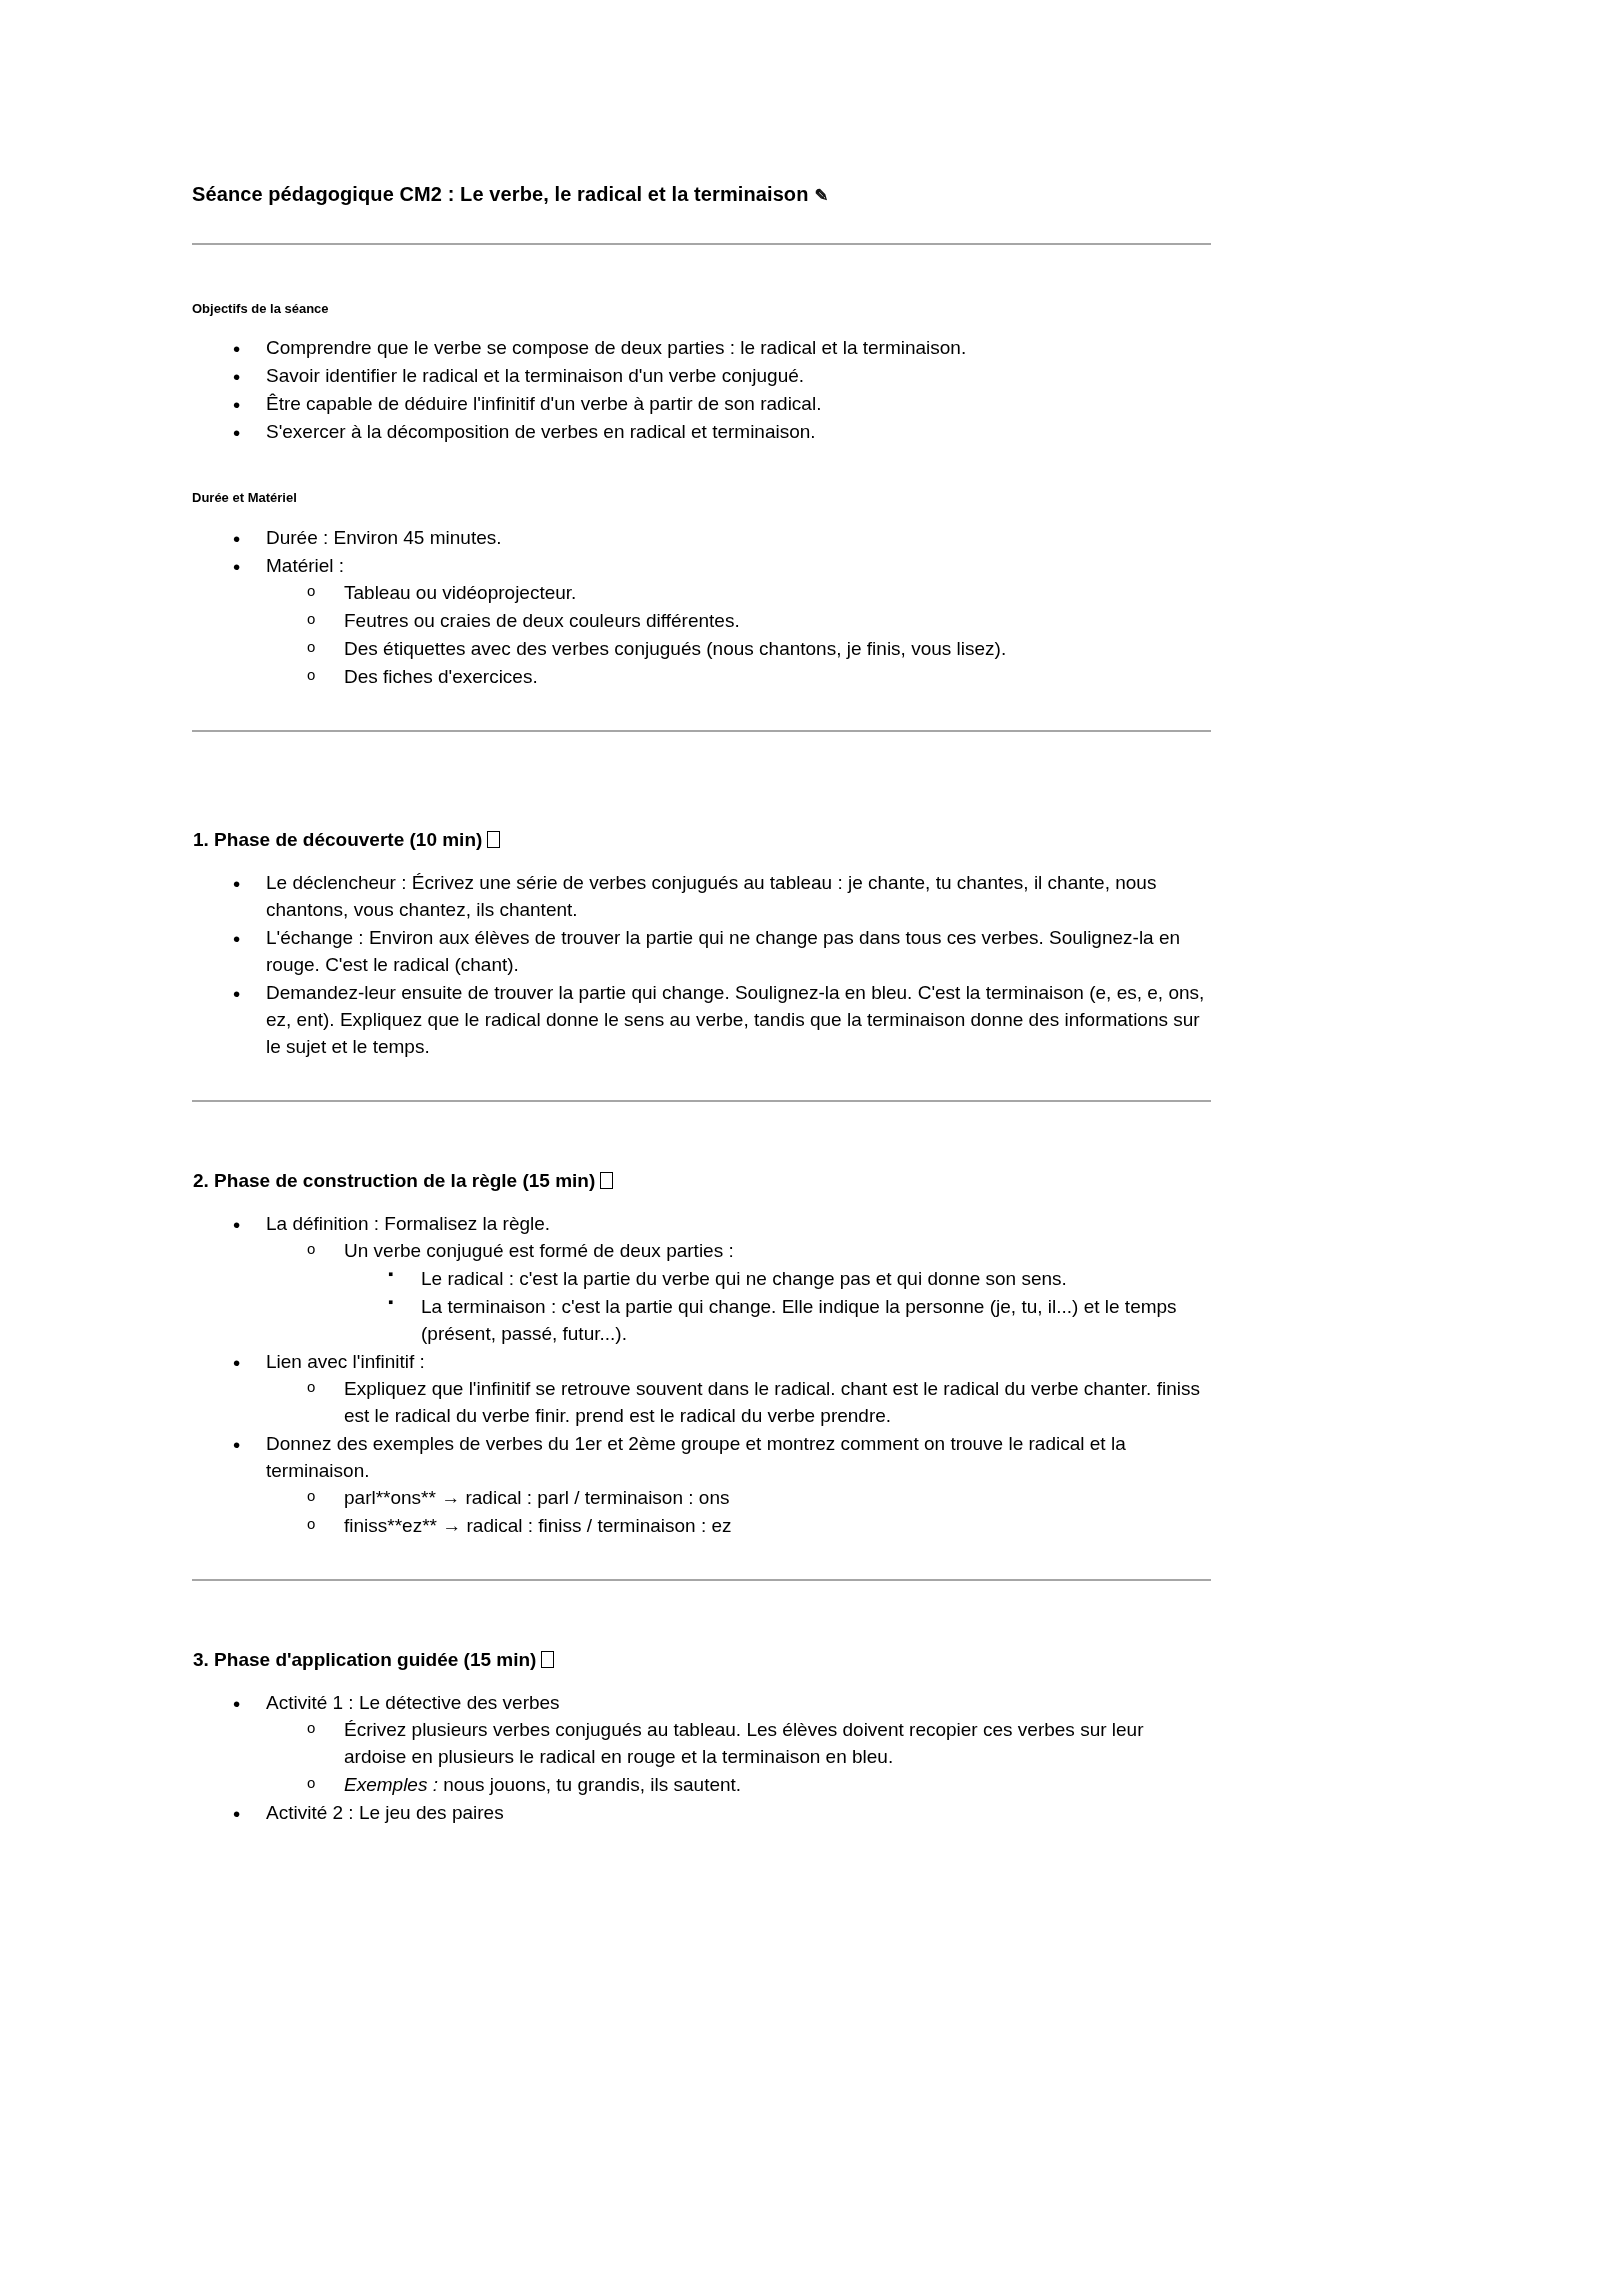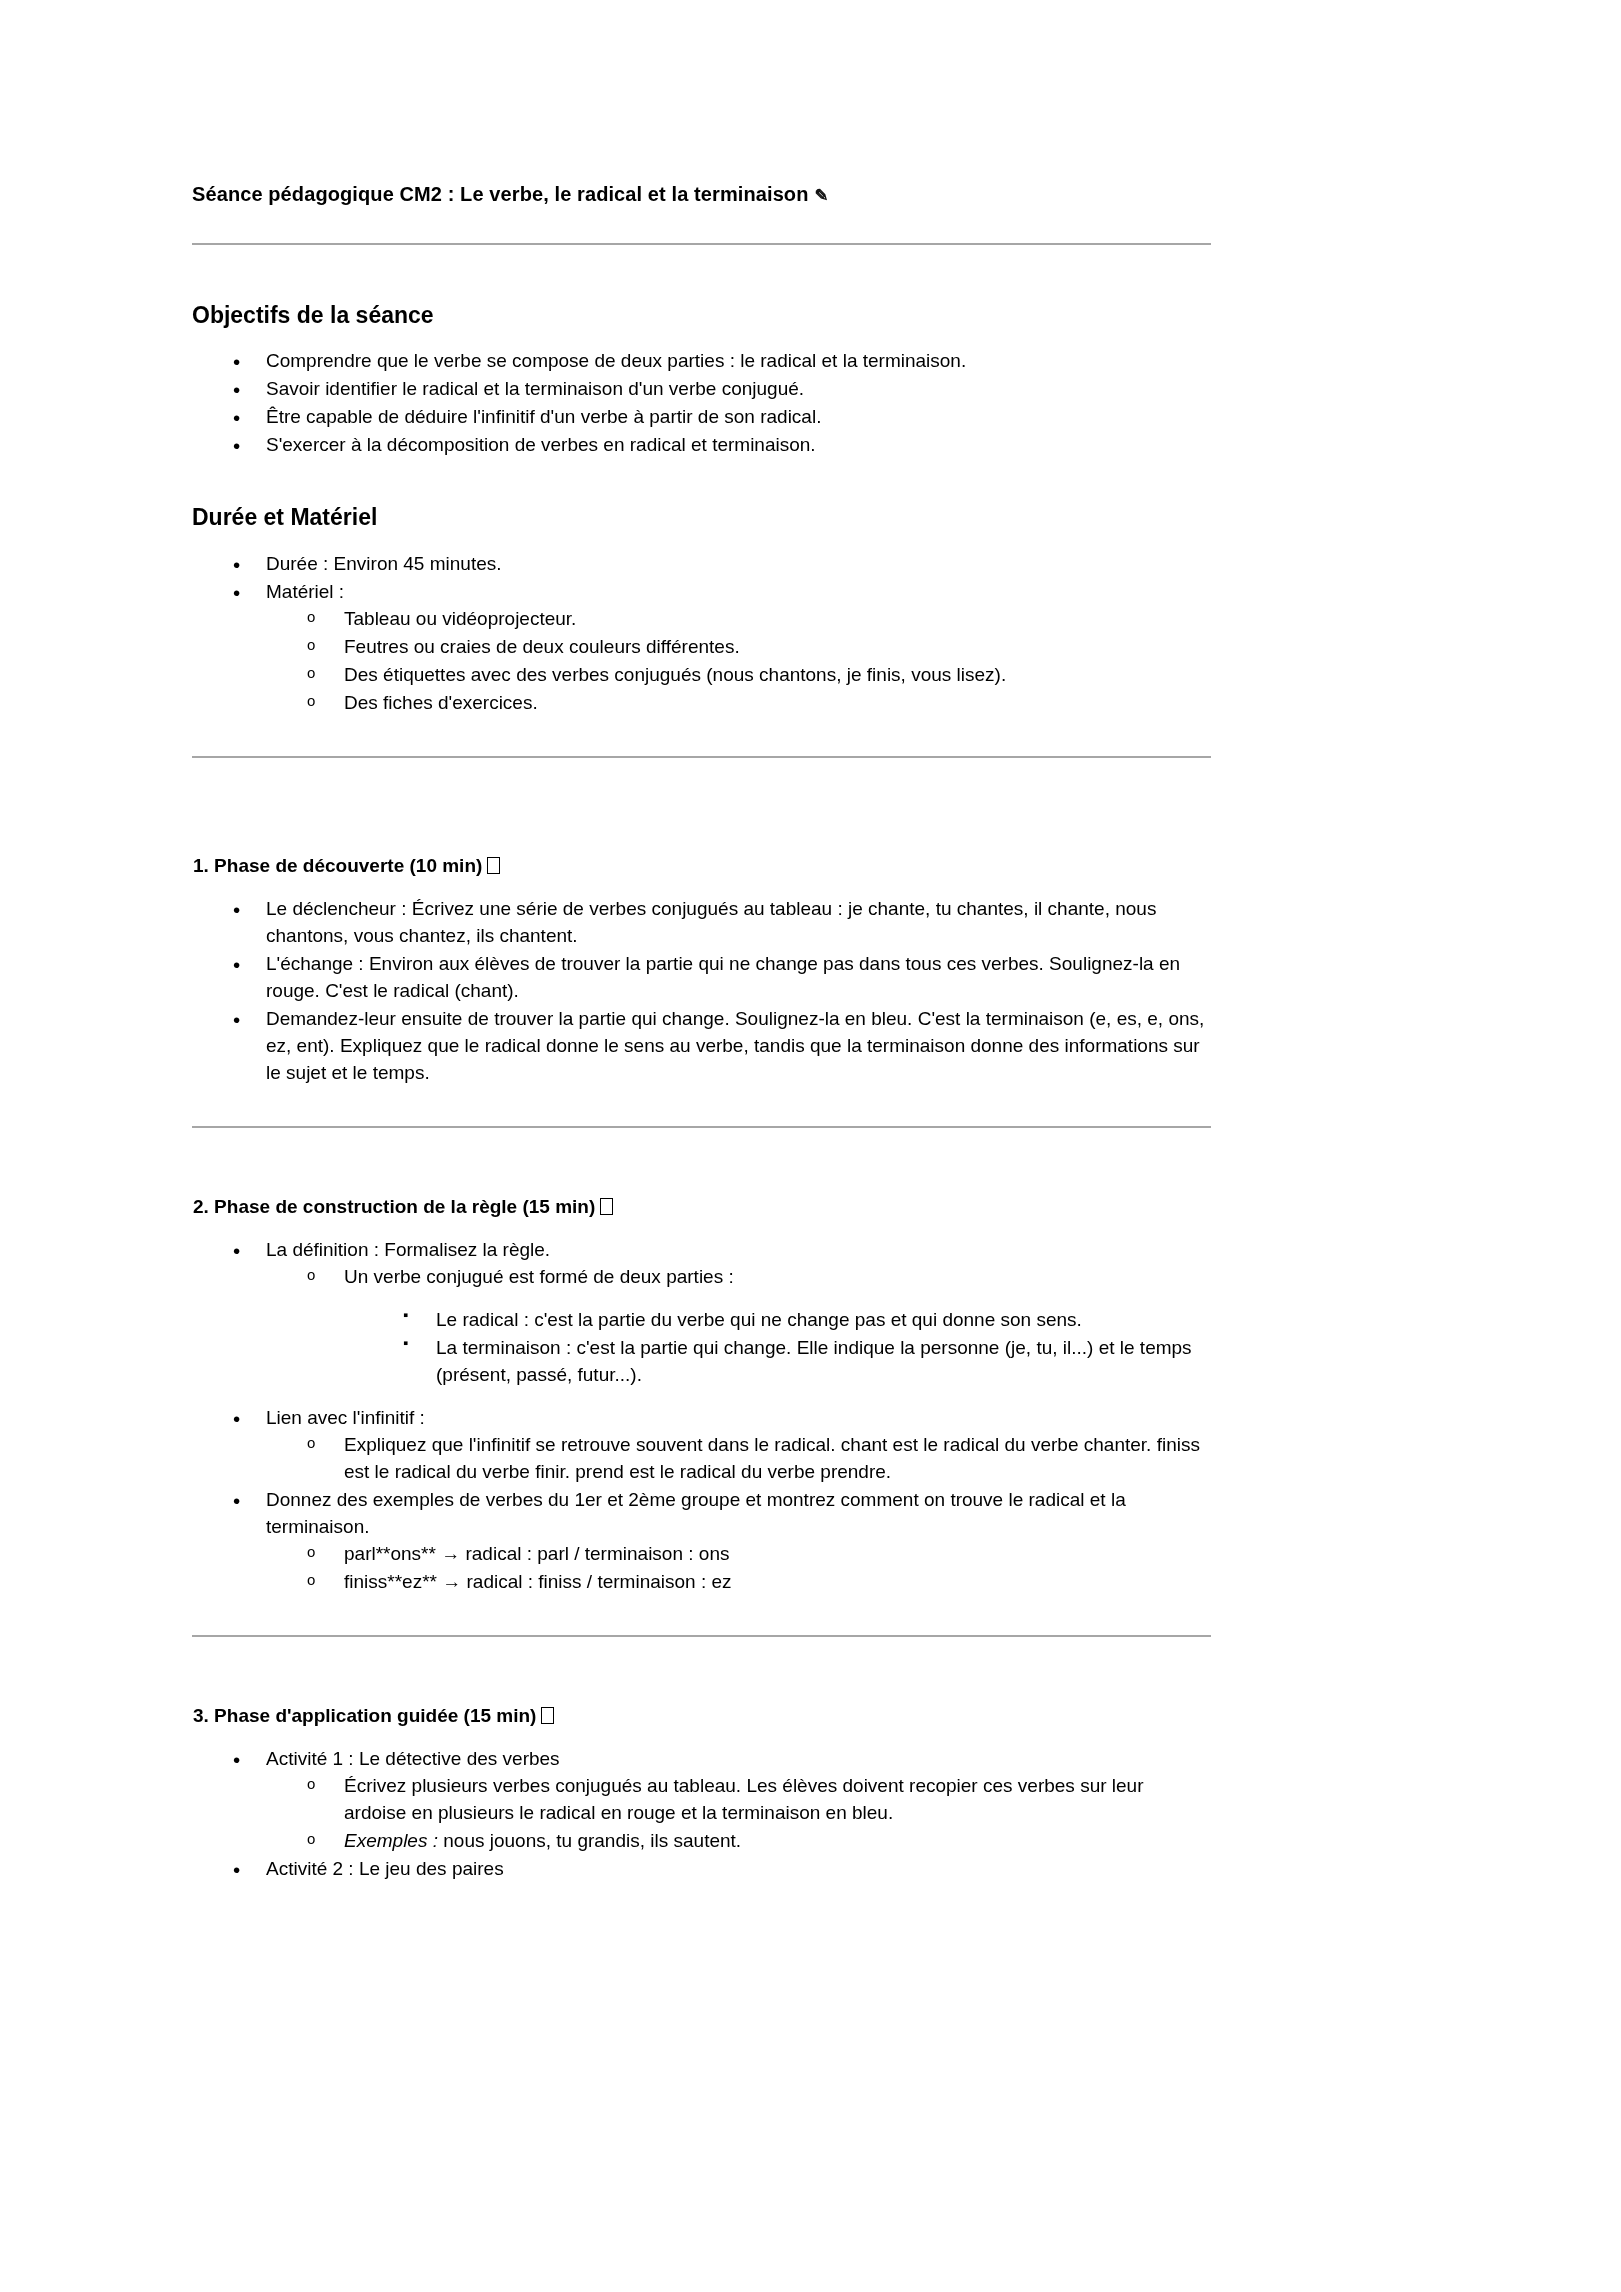--- a/index.html
+++ b/index.html
@@ -36,21 +36,21 @@
     vertical-align: baseline;
   }
   .rule {
     border: none;
     border-top: 2px solid #a6a6a6;
     margin: 36px 0 0 0;
     width: 100%;
   }
   .rule.r2 { margin-top: 39px; }
   h2.section {
-    font-size: 23px;
+    font-size: 13px;
     font-weight: bold;
     margin: 0;
     line-height: 1.3;
   }
   .sec-gap-1 { height: 56px; }
   .sec-gap-2 { height: 43px; }
   .after-rule-gap { height: 65px; }
   ul.l1 {
     list-style: none;
     margin: 17.6px 0 0 0;
@@ -84,21 +84,21 @@
   }
   ul.l2 > li::before {
     content: "o";
     position: absolute;
     left: 41px;
     top: 0px;
     font-size: 15px;
   }
   ul.l3 {
     list-style: none;
-    margin: 16px;
+    margin: 1px;
     padding: 0;
   }
   ul.l3 > li {
     position: relative;
     padding-left: 76px;
     font-size: 19px;
     line-height: 1.42;
     margin-bottom: 1px;
   }
   ul.l3 > li::before {

